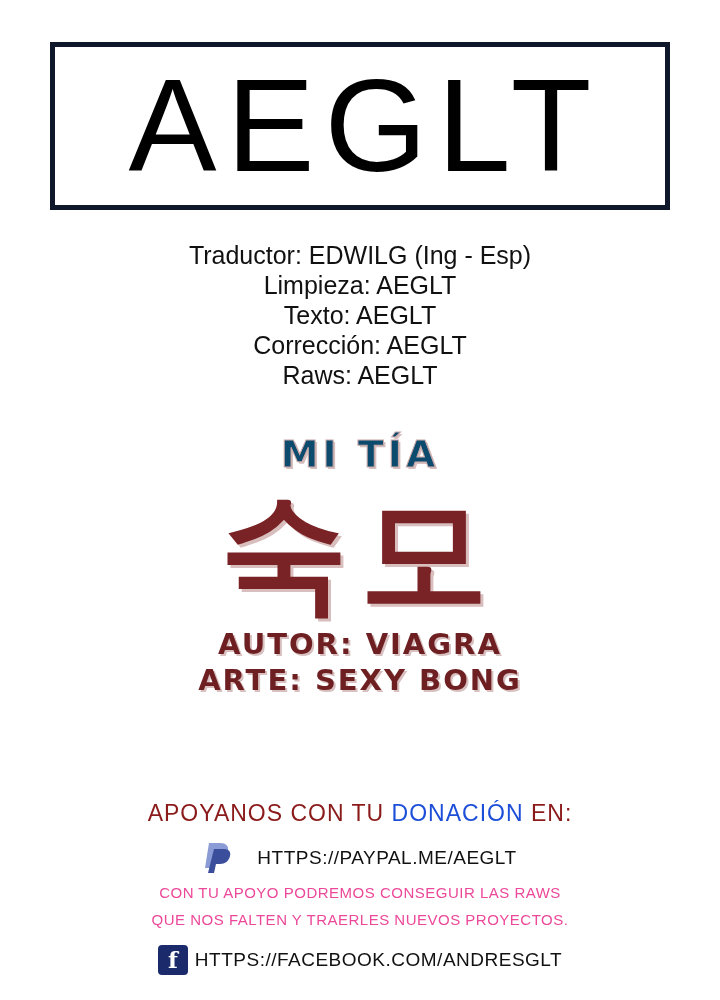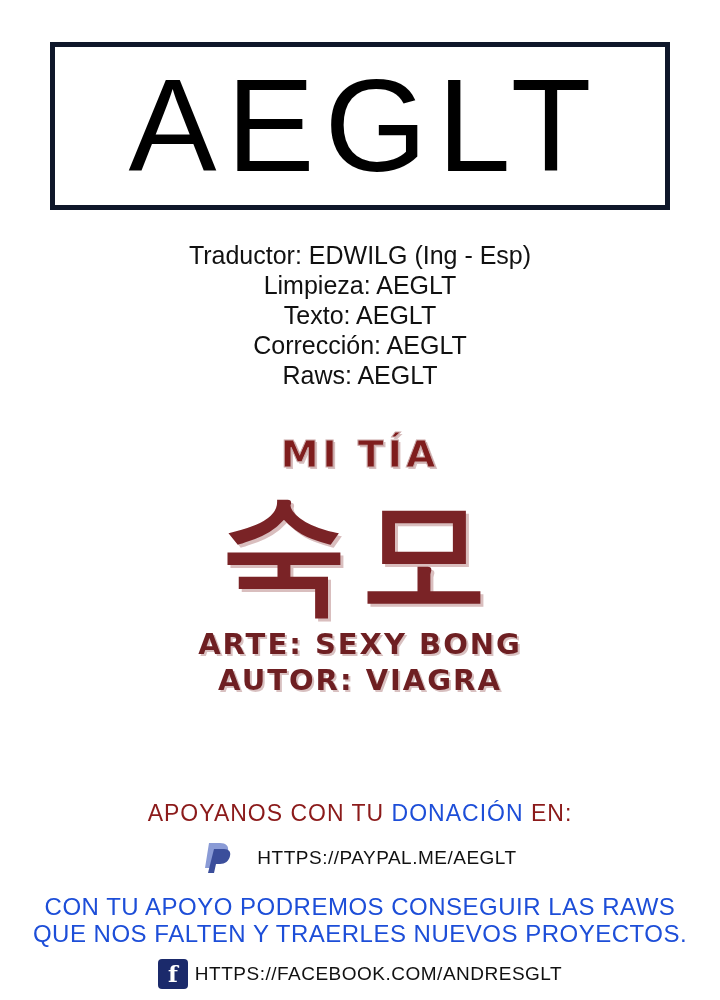--- a/index.html
+++ b/index.html
@@ -68,21 +68,21 @@
     left: 0;
     top: 432px;
     width: 720px;
     text-align: center;
   }
   .mi-tia {
     font-family: "DejaVu Sans", sans-serif;
     font-size: 38px;
     font-weight: bold;
     letter-spacing: 4px;
-    color: #7f1d1d;
+    color: #0c4a6e;
     -webkit-text-stroke: 1px #caa9a9;
     text-shadow: 2px 2px 0 #d8c0c0;
   }
   .hangul {
     margin-top: 10px;
     font-family: "DejaVu Sans", sans-serif;
     font-size: 128px;
     line-height: 1.05;
     font-weight: bold;
     letter-spacing: 12px;
@@ -133,26 +133,26 @@
     display: inline-block;
     position: relative;
   }
   .paypal-url {
     font-family: "Liberation Sans", sans-serif;
     font-size: 19px;
     letter-spacing: 0.5px;
     color: #111;
   }
   .support-text {
-    margin-top: 18px;
-    font-family: "Liberation Sans", sans-serif;
-    font-size: 24px;
+    margin-top: 4px;
+    font-family: "Liberation Sans", sans-serif;
+    font-size: 15px;
     line-height: 27px;
     letter-spacing: 0.5px;
-    color: #1d4ed8;
+    color: #ec4899;
   }
   .fb-row {
     margin-top: 12px;
     display: flex;
     align-items: center;
     justify-content: center;
     gap: 7px;
   }
   .fb-icon {
     width: 30px;
@@ -187,22 +187,22 @@
     <div class="credit-line">Limpieza: AEGLT</div>
     <div class="credit-line">Texto: AEGLT</div>
     <div class="credit-line">Corrección: AEGLT</div>
     <div class="credit-line">Raws: AEGLT</div>
   </div>
 
   <div class="title-art">
     <div class="mi-tia">MI TÍA</div>
     <div class="hangul">숙모</div>
     <div class="byline">
+      <div>AUTOR: VIAGRA</div>
       <div>ARTE: SEXY BONG</div>
-      <div>AUTOR: VIAGRA</div>
     </div>
   </div>
 
   <div class="donation">
     <div class="donate-line"><span>APOYANOS CON TU </span><span class="green">DONACIÓN</span><span> EN:</span></div>
 
     <div class="paypal-row">
       <span class="pp-icon">
         <svg width="30" height="34" viewBox="0 0 30 34" xmlns="http://www.w3.org/2000/svg">
           <path d="M6 2 h11 c6 0 9 3 8 8 c-1 5 -5 8 -11 8 h-4 l-2 9 h-6 z" fill="#8a9bd6"></path>

